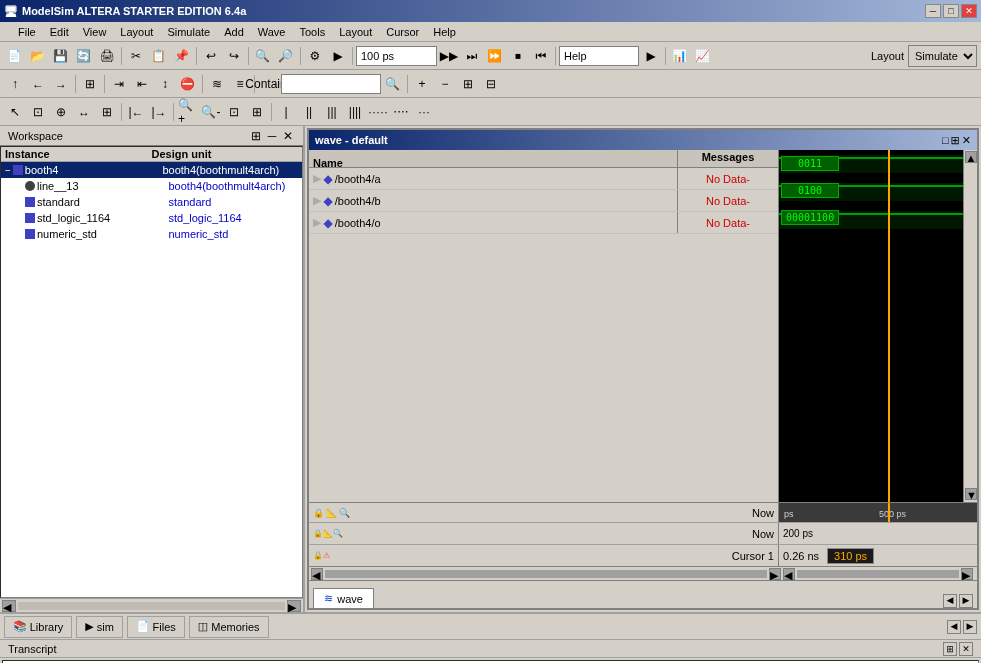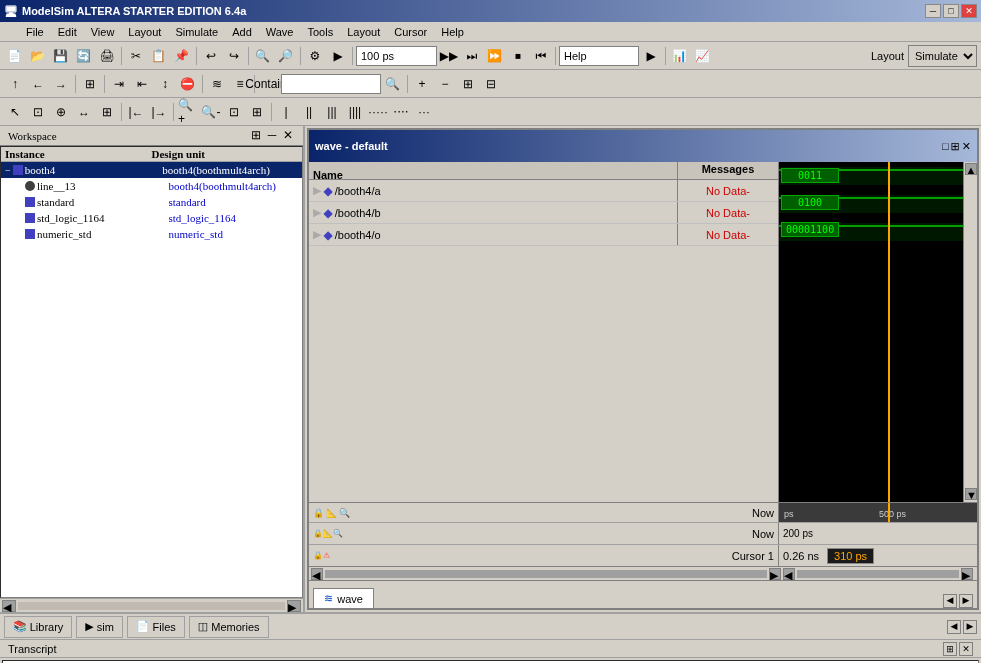--- a/index.html
+++ b/index.html
@@ -6,21 +6,21 @@
     body { width: 981px; height: 663px; background: #d4d0c8; font-family: 'Tahoma', 'Arial', sans-serif; font-size: 11px; overflow: hidden; }
 
     
     #title-bar { background: linear-gradient(to right, #0a246a, #a6b8d9); height: 22px; display: flex; align-items: center; justify-content: space-between; padding: 0 4px; }
     #title-bar .title-text { color: white; font-size: 11px; font-weight: bold; display: flex; align-items: center; gap: 4px; }
     #title-bar .win-controls { display: flex; gap: 2px; }
     #title-bar .win-btn { width: 16px; height: 14px; background: #d4d0c8; border: 1px solid #888; display: flex; align-items: center; justify-content: center; font-size: 9px; cursor: pointer; }
     #title-bar .win-btn.close { background: #e04040; color: white; }
 
     
-    #menu-bar { background: #d4d0c8; height: 20px; display: flex; align-items: center; border-bottom: 1px solid #a0a0a0; padding: 0 20px; gap: 2px; }
+    #menu-bar { background: #d4d0c8; height: 20px; display: flex; align-items: center; border-bottom: 1px solid #a0a0a0; padding: 0 12px; gap: 2px; }
     .menu-item { padding: 2px 6px; font-size: 11px; cursor: pointer; }
 
     
     .toolbar { background: #d4d0c8; height: 28px; display: flex; align-items: center; padding: 2px 4px; gap: 1px; border-bottom: 1px solid #a0a0a0; flex-wrap: wrap; }
     .tb-btn { width: 22px; height: 22px; background: #d4d0c8; border: 1px solid transparent; display: flex; align-items: center; justify-content: center; cursor: pointer; font-size: 12px; }
     .tb-sep { width: 1px; height: 18px; background: #a0a0a0; margin: 0 2px; }
 
     
     .tb-input { height: 20px; border: 1px solid #808080; background: white; padding: 1px 4px; font-size: 11px; }
 
@@ -160,21 +160,21 @@
   <div class="tb-btn">||</div>
   <div class="tb-btn">|||</div>
   <div class="tb-btn">||||</div>
   <div class="tb-btn">·····</div>
   <div class="tb-btn">⋅⋅⋅⋅</div>
   <div class="tb-btn">···</div>
 </div>
 
 <div style="display:flex; flex:1; height:calc(663px - 22px - 20px - 84px - 26px - 25px); background:#d4d0c8;">
 
-  <div id="workspace" style="width:305px; min-width:305px; display:flex; flex-direction:column; border-right:2px solid #a0a0a0;font-family:Liberation Serif, serif;">
+  <div id="workspace" style="width:305px; min-width:305px; display:flex; flex-direction:column; border-right:2px solid #a0a0a0;">
     <div id="workspace-header" style="background:#d4d0c8; padding:2px 8px; font-size:11px; display:flex; align-items:center; justify-content:space-between; border-bottom:1px solid #808080; height:20px;">
       <span>Workspace</span>
       <div style="display:flex; gap:2px;">
         <div class="tb-btn" style="width:14px;height:14px;">⊞</div>
         <div class="tb-btn" style="width:14px;height:14px;">─</div>
         <div class="tb-btn" style="width:14px;height:14px;">✕</div>
       </div>
     </div>
 
     <div id="workspace-tree" style="flex:1; background:white; border:1px inset #808080; overflow:auto;">
@@ -218,21 +218,21 @@
 
     <div style="height:14px; background:#d4d0c8; border-top:1px solid #a0a0a0; display:flex; align-items:center; padding:0 2px;">
       <div style="width:14px;height:12px;background:#a0a0a0;border:1px solid #808080;cursor:pointer;">◀</div>
       <div style="flex:1;height:8px;background:#c0bab2;margin:0 2px;"></div>
       <div style="width:14px;height:12px;background:#a0a0a0;border:1px solid #808080;cursor:pointer;">▶</div>
     </div>
   </div>
 
   <div style="flex:1; display:flex; flex-direction:column; margin:2px; border:2px solid #808080;">
 
-    <div style="background:linear-gradient(to right,#0a246a,#a6b8d9); height:20px; display:flex; align-items:center; justify-content:space-between; padding:16px 6px;">
+    <div style="background:linear-gradient(to right,#0a246a,#a6b8d9); height:20px; display:flex; align-items:center; justify-content:space-between; padding:4px 6px;">
       <span style="color:white; font-size:11px; font-weight:bold;">wave - default</span>
       <div style="display:flex;gap:2px;">
         <div class="win-btn">□</div>
         <div class="win-btn">⊞</div>
         <div class="win-btn close">✕</div>
       </div>
     </div>
 
     <div style="flex:1; display:flex; flex-direction:column; overflow:hidden;">
 

